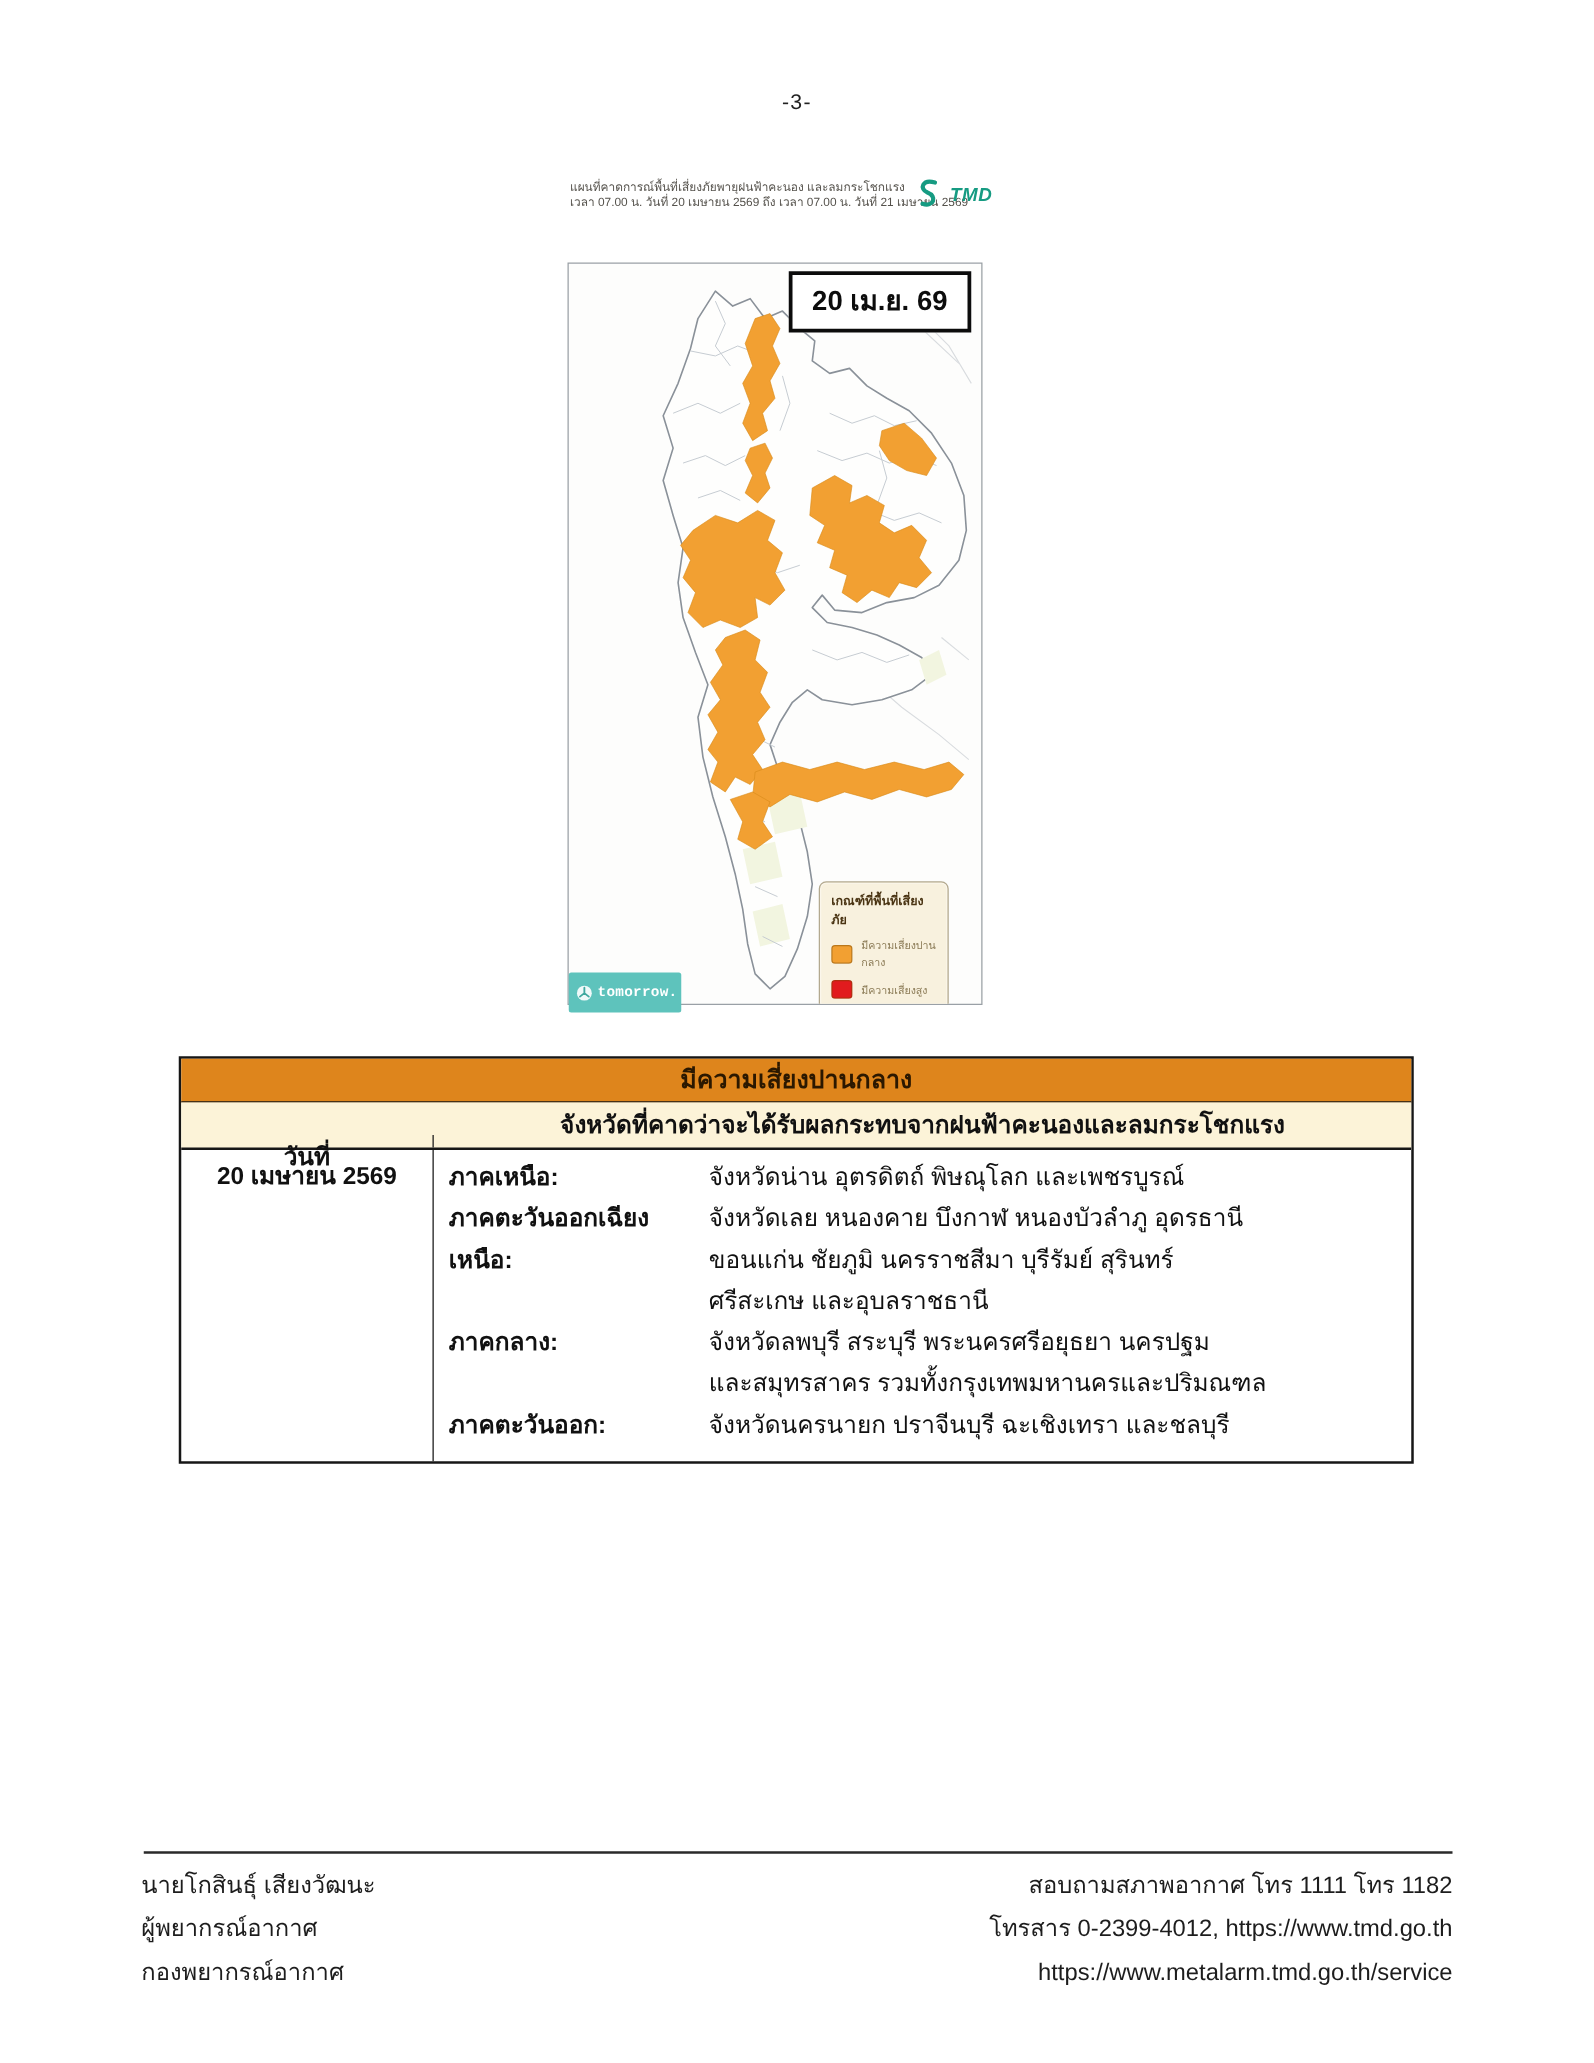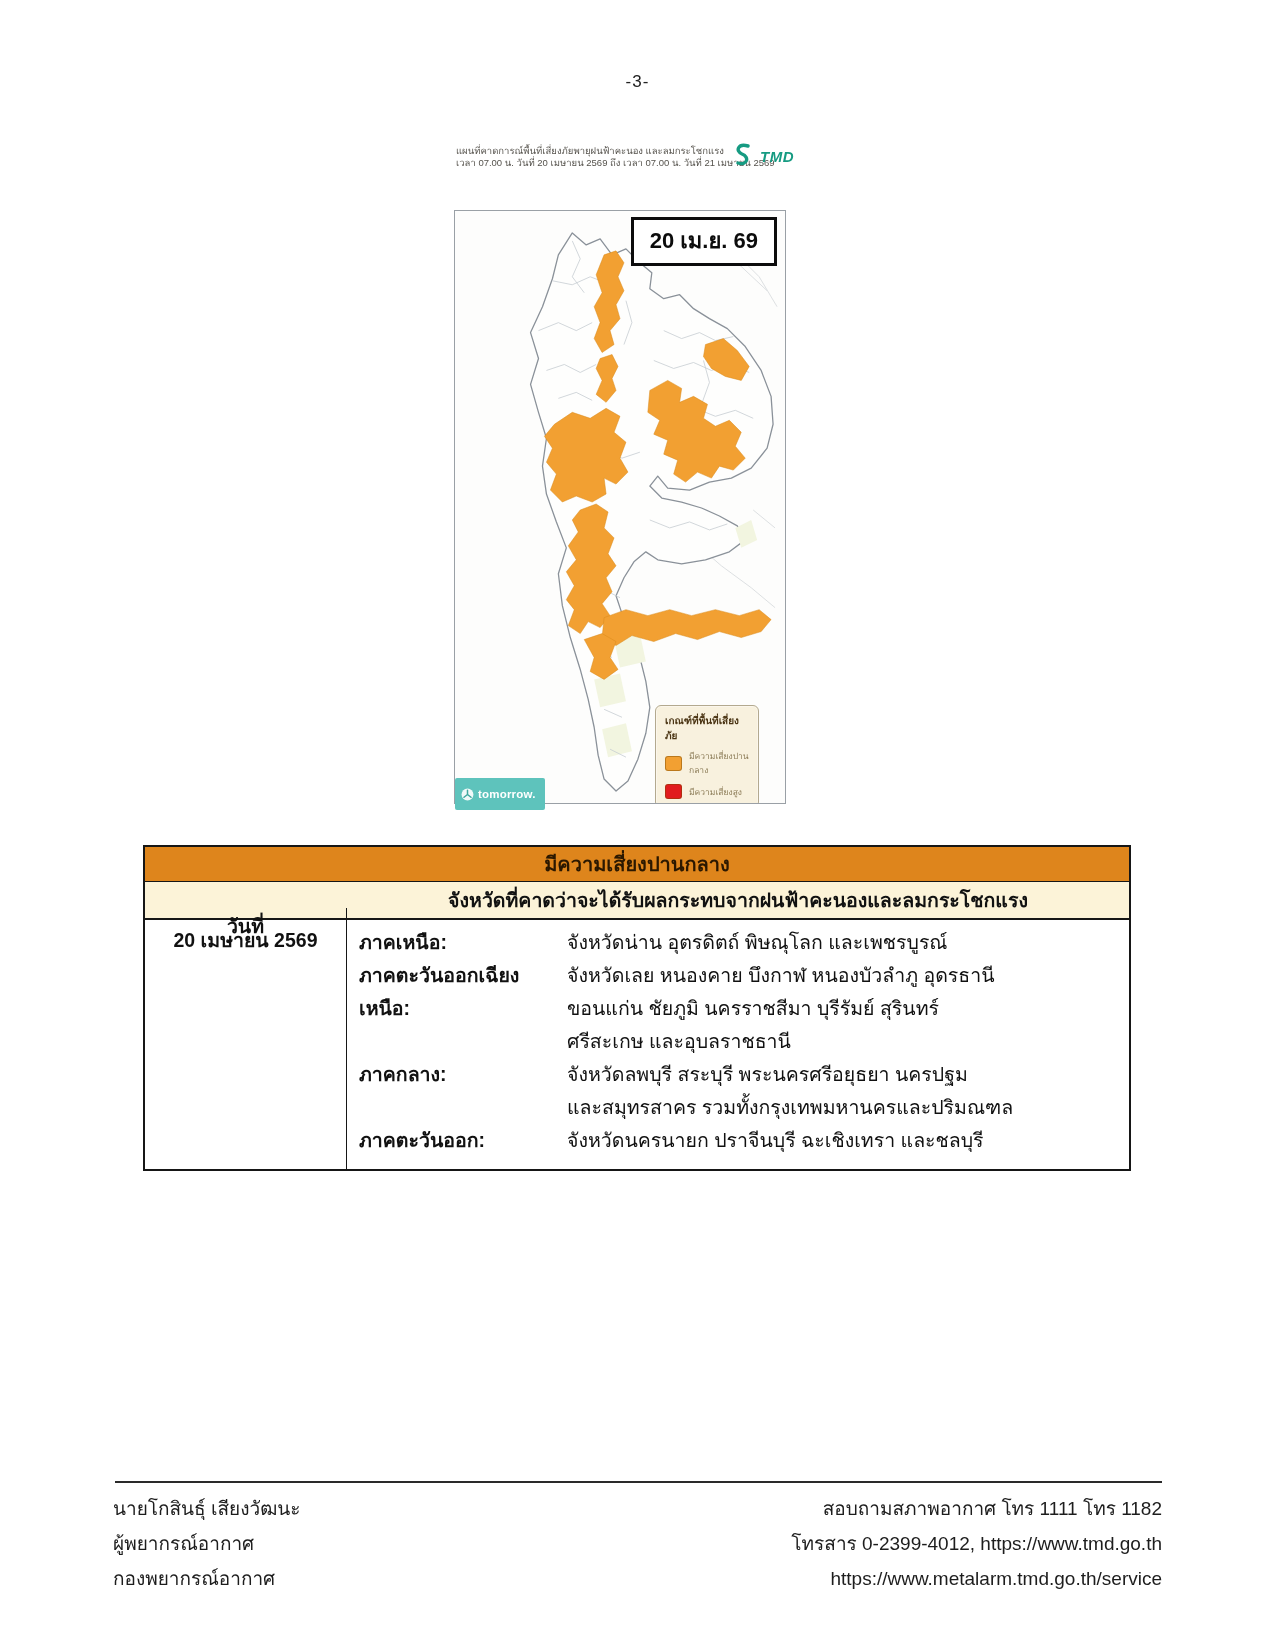--- a/index.html
+++ b/index.html
@@ -45,21 +45,21 @@
     background:#F8F1DE;border:1px solid #b3a98f;border-radius:6px;
     padding:7px 8px 8px 9px;box-shadow:0 0 0 1px rgba(255,255,255,.4) inset;
   }
   .legend-title{font-size:10px;font-weight:700;color:#4a3413;margin-bottom:6px;}
   .legend-item{display:flex;align-items:center;gap:7px;margin-bottom:7px;}
   .legend-item:last-child{margin-bottom:0;}
   .legend-swatch{width:17px;height:15px;border-radius:3px;border:1px solid rgba(120,70,0,.45);flex:none;}
   .legend-label{font-size:8.5px;color:#8a7a55;}
   .tomorrow-badge{
     position:absolute;left:7px;top:638px;width:90px;height:21px;border-radius:2px;
-    background:var(--tomorrow-teal);display:flex;align-items:center;gap:4px;padding:16px 6px;
+    background:var(--tomorrow-teal);display:flex;align-items:center;gap:4px;padding:16px 6px;font-family:Liberation Mono, monospace;
   }
   .tomorrow-badge .tm-circle{width:13px;height:13px;flex:none;display:block;}
   .tomorrow-badge .tm-text{color:#fff;font-size:11.5px;font-weight:700;letter-spacing:.2px;}
   
   .country{fill:#fefefd;stroke:#8a9199;stroke-width:1.3;stroke-linejoin:round;}
   .tint path{fill:#F2F5E0;stroke:none;}
   .prov path{fill:none;stroke:#c6ccd2;stroke-width:.8;}
   .neighbor path{fill:none;stroke:#d9dcdf;stroke-width:.9;}
   .risk-medium path{fill:var(--risk-medium);stroke:#d88a1a;stroke-width:.5;stroke-linejoin:round;}
   

